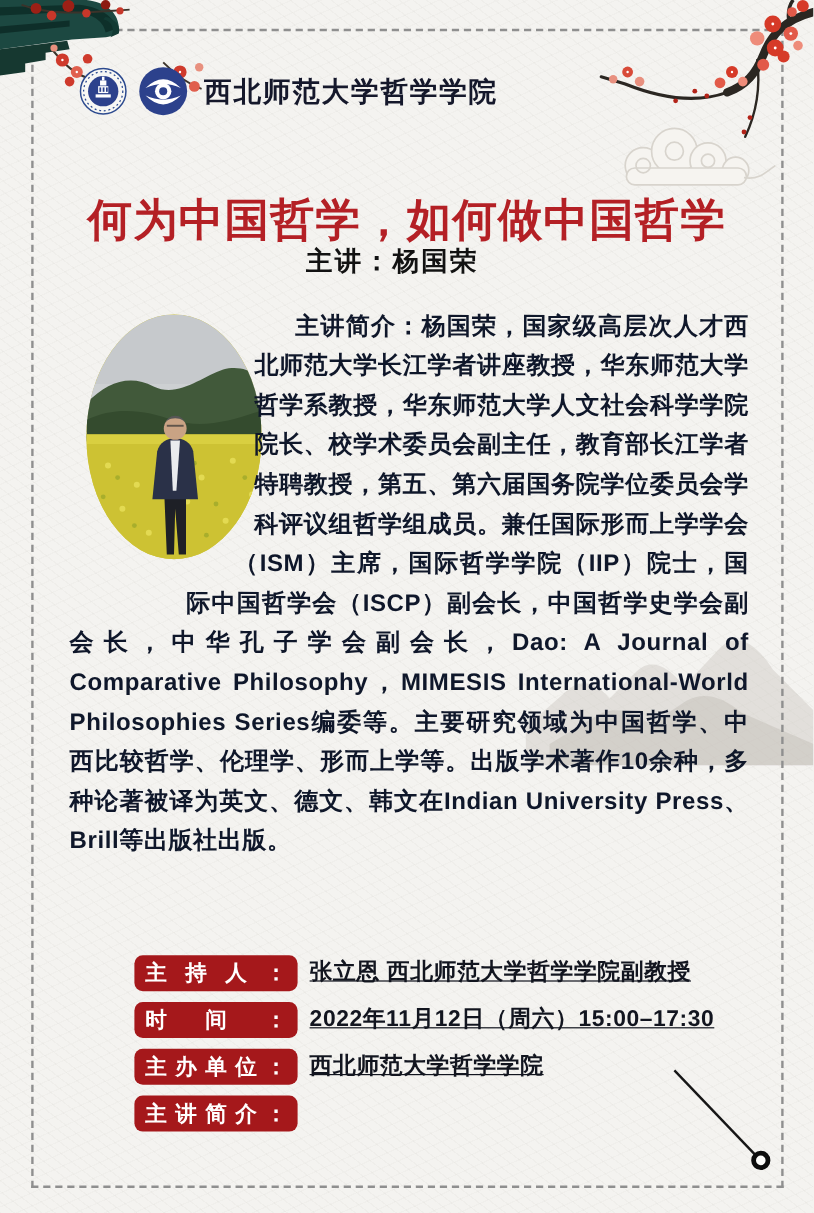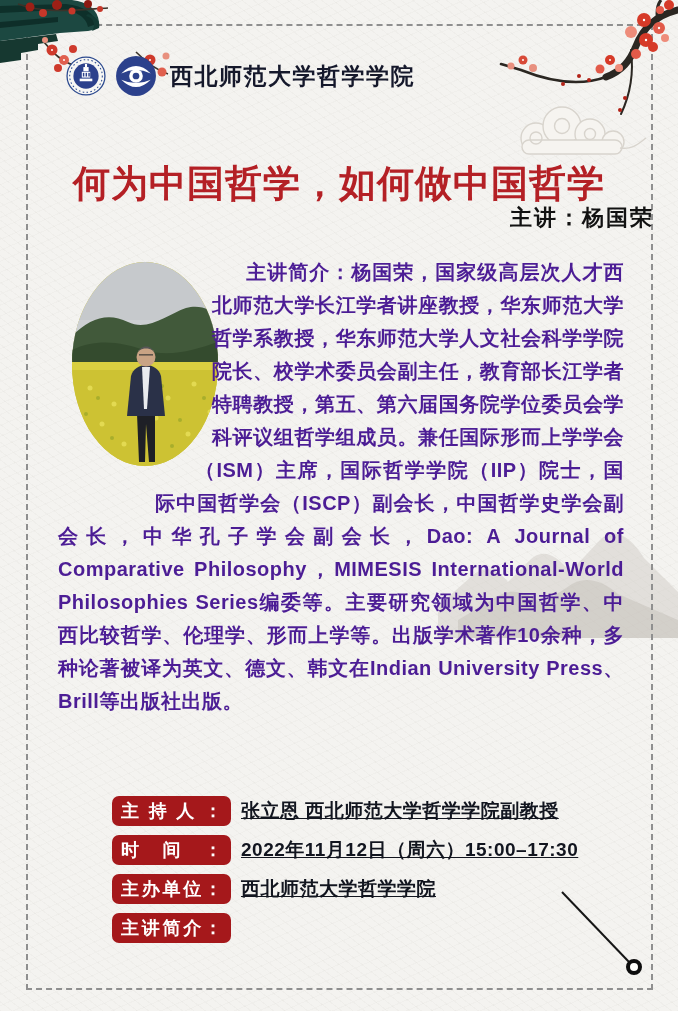--- a/index.html
+++ b/index.html
@@ -42,46 +42,46 @@
     font-size:23px;font-weight:900;color:#15182b;letter-spacing:1.5px;
     white-space:nowrap;margin-left:4px;
   }
   .title{
     position:absolute;left:0;top:133px;width:678px;z-index:5;
     text-align:center;color:var(--title-red,#b42025);
     font-size:37px;font-weight:900;letter-spacing:1px;white-space:nowrap;margin-top:26px;
   }
   .speaker-line{
     position:absolute;left:0;top:203px;width:654px;z-index:5;
-    text-align:right;color:#121212;font-size:22px;font-weight:900;letter-spacing:2px;
+    text-align:center;color:#121212;font-size:22px;font-weight:900;letter-spacing:2px;
   }
   .bio{
     position:absolute;left:58px;top:256px;width:566px;z-index:5;
-    font-size:20px;line-height:33px;font-weight:700;color:#4c1d95;
+    font-size:20px;line-height:33px;font-weight:700;color:#0f172a;
     text-align:justify;letter-spacing:0.5px;
   }
   .photo-wrap{
     float:left;width:154px;height:236px;
     shape-outside:ellipse(86px 124px at 72px 106px);
     shape-margin:6px;
   }
   .photo{
     width:146px;height:204px;margin:6px 0 0 14px;
     border-radius:50%;overflow:hidden;background:#cdc233;
   }
   .photo svg{display:block;}
   .bio p{margin:0;text-indent:2em;}
 
   .details{
     position:absolute;left:112px;top:796px;z-index:5;
     display:flex;flex-direction:column;gap:9px;
   }
   .detail-row{display:flex;align-items:center;}
   .badge{
-    width:119px;height:30px;box-sizing:border-box;padding:0 9px;
+    width:136px;height:30px;box-sizing:border-box;padding:0 9px;
     background:var(--badge-red,#a5181b);border-radius:7px;
     color:#ffffff;font-size:18px;font-weight:900;line-height:30px;
     text-align:justify;text-align-last:justify;
   }
   .value{
     margin-left:10px;font-size:19px;font-weight:900;color:#12151f;
     letter-spacing:0.5px;white-space:nowrap;line-height:30px;text-decoration:underline;
   }
 </style>
 </head>

